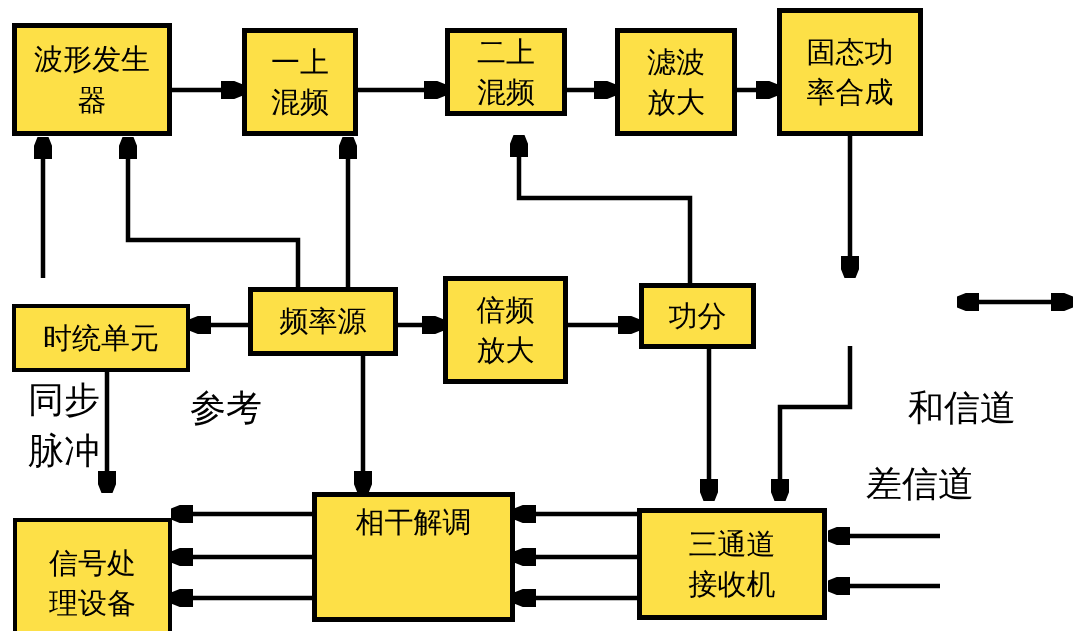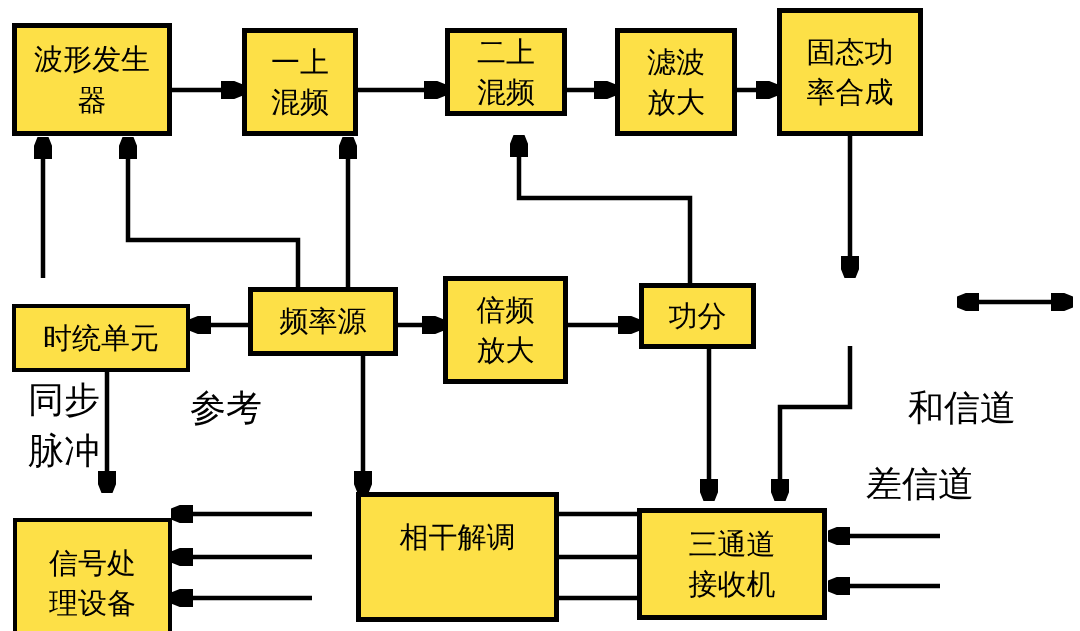--- a/index.html
+++ b/index.html
@@ -3,21 +3,21 @@
 <meta charset="utf-8">
 <style>
   html,body{margin:0;padding:0;background:#ffffff;}
   .canvas{position:relative;width:1080px;height:631px;background:#ffffff;overflow:hidden;
           font-family:"DejaVu Serif", serif;color:#000;}
   .layer{position:absolute;left:0;top:0;}
   .node{position:absolute;box-sizing:border-box;border:5px solid #000;background:#fde047;
         display:flex;align-items:center;justify-content:center;text-align:center;
         white-space:pre-line;font-size:29px;line-height:1.38;z-index:2;}
   .node.thin{border-width:4px;margin-top:26px;}
-  .node.top-align{align-items:flex-start;padding-top:20px;margin-left:44px;}
+  .node.top-align{align-items:flex-start;padding-top:5px;}
   .flabel{position:absolute;font-size:36px;line-height:1.43;white-space:pre-line;z-index:2;}
   svg path{stroke:#000;stroke-width:4.5;fill:none;stroke-linejoin:miter;}
 </style>
 </head>
 <body>
 
 <div class="canvas">
 
   <svg class="layer" width="1080" height="631" viewBox="0 0 1080 631">
     <defs>

